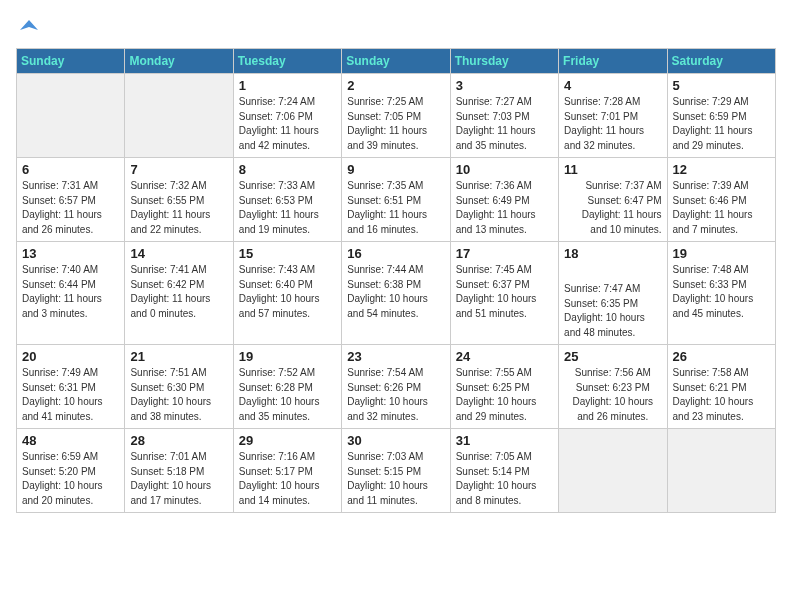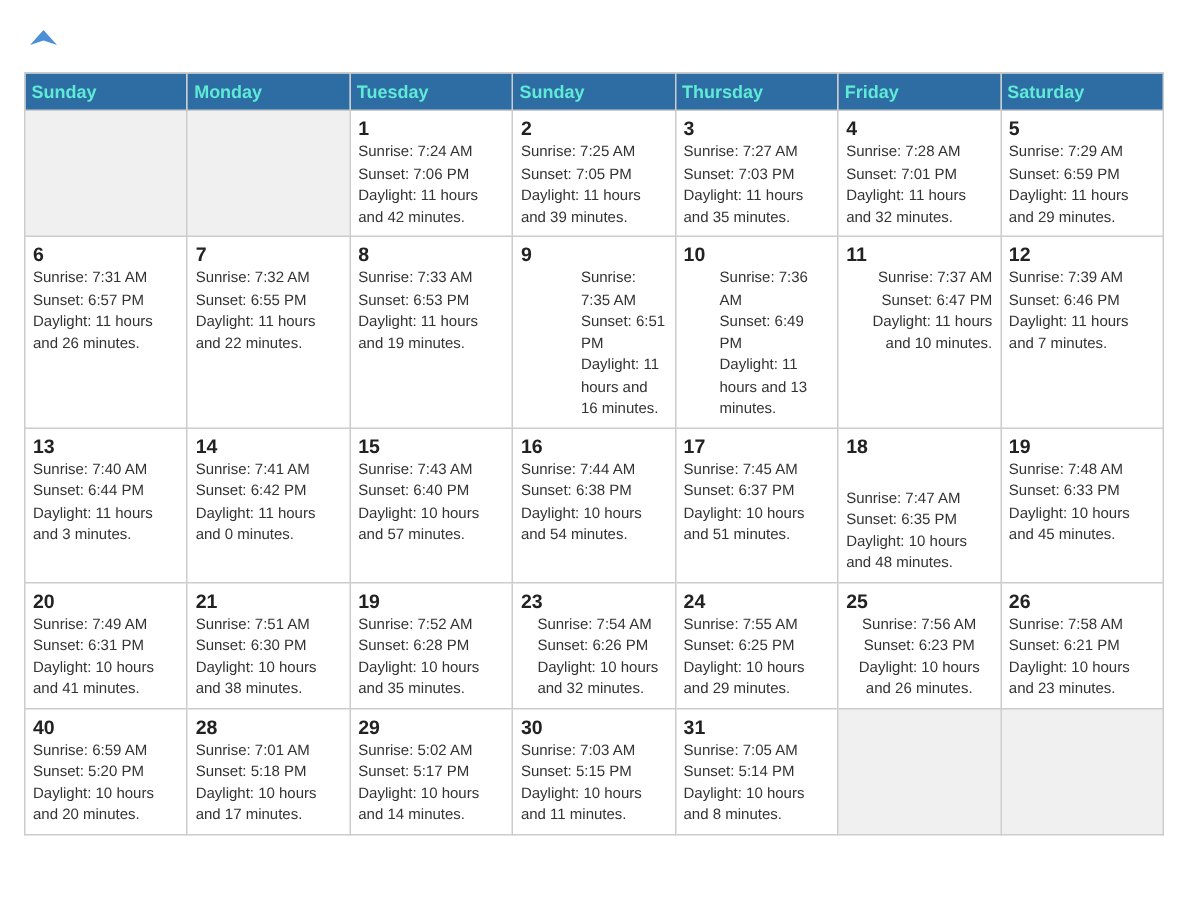--- a/index.html
+++ b/index.html
@@ -150,27 +150,27 @@
 Daylight: 11 hours and 22 minutes.</div>
         </td>
         <td>
           <span class="day-number">8</span>
           <div class="day-info" style="white-space: pre-line;">Sunrise: 7:33 AM
 Sunset: 6:53 PM
 Daylight: 11 hours and 19 minutes.</div>
         </td>
         <td>
           <span class="day-number">9</span>
-          <div class="day-info" style="white-space: pre-line; margin-left: 40px;">Sunrise: 7:35 AM
+          <div class="day-info" style="white-space: pre-line;">Sunrise: 7:35 AM
 Sunset: 6:51 PM
 Daylight: 11 hours and 16 minutes.</div>
         </td>
         <td>
           <span class="day-number">10</span>
-          <div class="day-info" style="white-space: pre-line; margin-left: 24px;">Sunrise: 7:36 AM
+          <div class="day-info" style="white-space: pre-line;">Sunrise: 7:36 AM
 Sunset: 6:49 PM
 Daylight: 11 hours and 13 minutes.</div>
         </td>
         <td>
           <span class="day-number">11</span>
           <div class="day-info" style="white-space: pre-line; text-align: right;">Sunrise: 7:37 AM
 Sunset: 6:47 PM
 Daylight: 11 hours and 10 minutes.</div>
         </td>
         <td>
@@ -238,21 +238,21 @@
 Daylight: 10 hours and 38 minutes.</div>
         </td>
         <td>
           <span class="day-number">19</span>
           <div class="day-info" style="white-space: pre-line;">Sunrise: 7:52 AM
 Sunset: 6:28 PM
 Daylight: 10 hours and 35 minutes.</div>
         </td>
         <td>
           <span class="day-number">23</span>
-          <div class="day-info" style="white-space: pre-line; margin-left: 11px;">Sunrise: 7:54 AM
+          <div class="day-info" style="white-space: pre-line;">Sunrise: 7:54 AM
 Sunset: 6:26 PM
 Daylight: 10 hours and 32 minutes.</div>
         </td>
         <td>
           <span class="day-number">24</span>
           <div class="day-info" style="white-space: pre-line;">Sunrise: 7:55 AM
 Sunset: 6:25 PM
 Daylight: 10 hours and 29 minutes.</div>
         </td>
         <td>
@@ -263,34 +263,34 @@
         </td>
         <td>
           <span class="day-number">26</span>
           <div class="day-info" style="white-space: pre-line;">Sunrise: 7:58 AM
 Sunset: 6:21 PM
 Daylight: 10 hours and 23 minutes.</div>
         </td>
       </tr>
       <tr>
         <td>
-          <span class="day-number">40</span>
+          <span class="day-number">48</span>
           <div class="day-info" style="white-space: pre-line;">Sunrise: 6:59 AM
 Sunset: 5:20 PM
 Daylight: 10 hours and 20 minutes.</div>
         </td>
         <td>
           <span class="day-number">28</span>
           <div class="day-info" style="white-space: pre-line;">Sunrise: 7:01 AM
 Sunset: 5:18 PM
 Daylight: 10 hours and 17 minutes.</div>
         </td>
         <td>
           <span class="day-number">29</span>
-          <div class="day-info" style="white-space: pre-line;">Sunrise: 5:02 AM
+          <div class="day-info" style="white-space: pre-line;">Sunrise: 7:16 AM
 Sunset: 5:17 PM
 Daylight: 10 hours and 14 minutes.</div>
         </td>
         <td>
           <span class="day-number">30</span>
           <div class="day-info" style="white-space: pre-line;">Sunrise: 7:03 AM
 Sunset: 5:15 PM
 Daylight: 10 hours and 11 minutes.</div>
         </td>
         <td>

